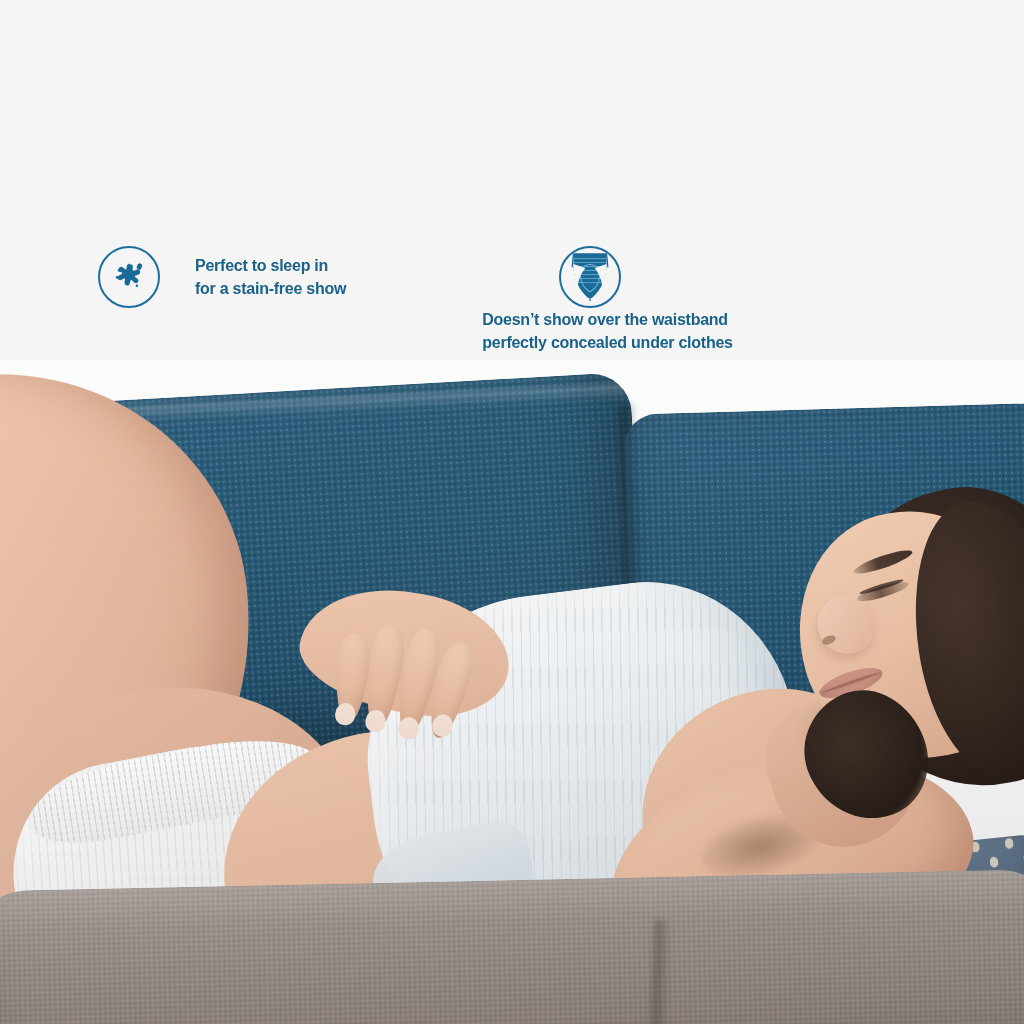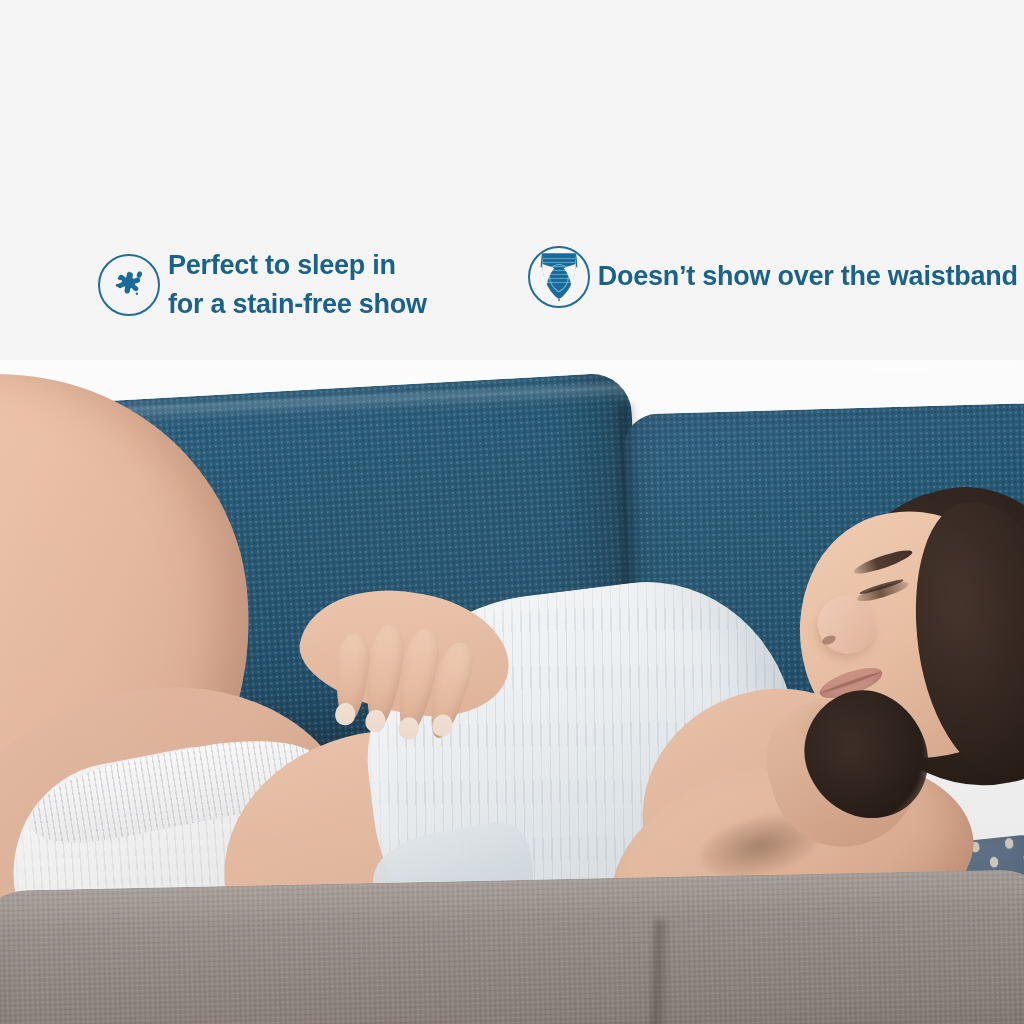--- a/index.html
+++ b/index.html
@@ -36,35 +36,35 @@
     transform:scaleX(0.93);
   }
 
   
   .features {
     position:absolute; top:246px; left:0; width:1024px;
     display:flex; justify-content:flex-start; align-items:flex-start;
   }
   .feature { display:flex; align-items:center; }
   .feature-1 { margin-left:98px; }
-  .feature-2 { margin-left:101px; }
+  .feature-2 { margin-left:101px;flex-direction:column; }
 
   .feature-icon {
     width:62px; height:62px; flex:none;
     border:2px solid #1d6e9c;
     border-radius:50%;
     display:flex; align-items:center; justify-content:center;
     overflow:hidden;
   }
   .feature-icon svg { display:block; }
 
   .feature-text {
-    margin-left:8px;
+    margin-left:35px;
     color:#1a6289;
-    font-size:27px;
+    font-size:16px;
     font-weight:bold;
     line-height:1.45;
     letter-spacing:-0.25px;
     white-space:nowrap;
   }
   .feature-text span { display:block; }
 
   
   .photo {
     position:absolute; left:0; top:360px; width:1024px; height:664px;
@@ -414,20 +414,21 @@
           <path d="M45.5 16 c0 9-1.3 15.5-4.2 21.4 -1.2-6.8-3.6-12.6-7.6-17.2 3.9-1.5 8-2.7 11.8-4.2z" fill="#f5f5f5"></path>
 
           <path d="M12.5 5.2 c0 0-1 8-1.3 14" fill="none" stroke="#1b6b99" stroke-width="1.2"></path>
           <path d="M45.5 5.2 c0 0 1 8 1.3 14" fill="none" stroke="#1b6b99" stroke-width="1.2"></path>
 
           <line x1="29" y1="44" x2="29" y2="53" stroke="#1b6b99" stroke-width="1.3"></line>
         </svg>
       </div>
       <div class="feature-text">
         <span>Doesn’t show over the waistband</span>
+        <span>perfectly concealed under clothes</span>
       </div>
     </div>
 
   </div>
 
   <div class="photo">
     <div class="backdrop"></div>
 
     <div class="cushion cushion-left"></div>
     <div class="cushion cushion-right"></div>

